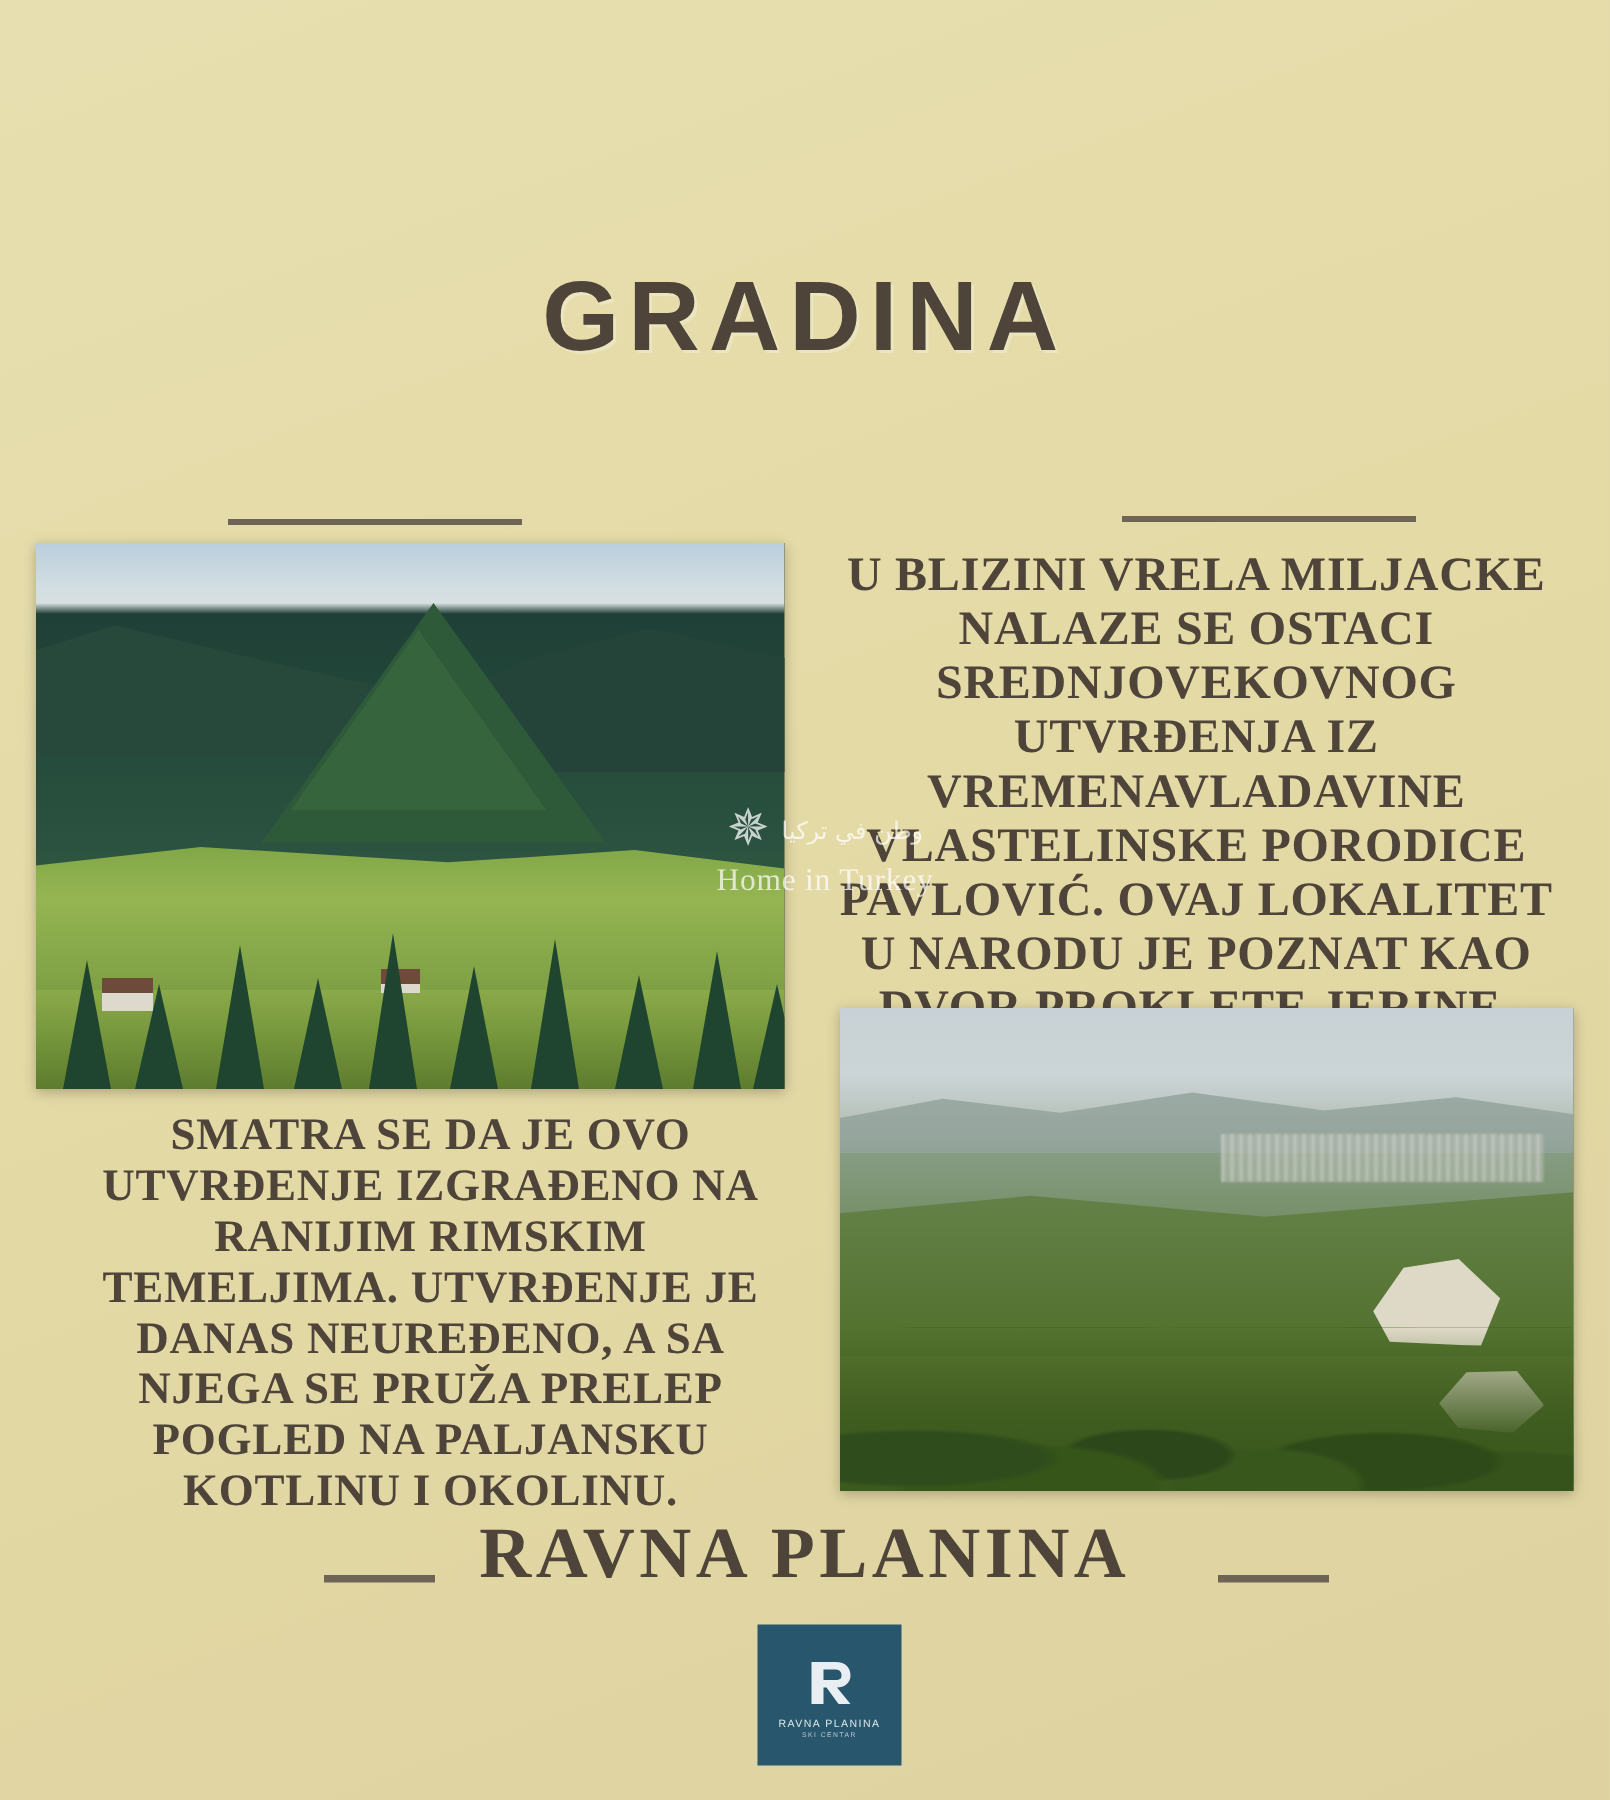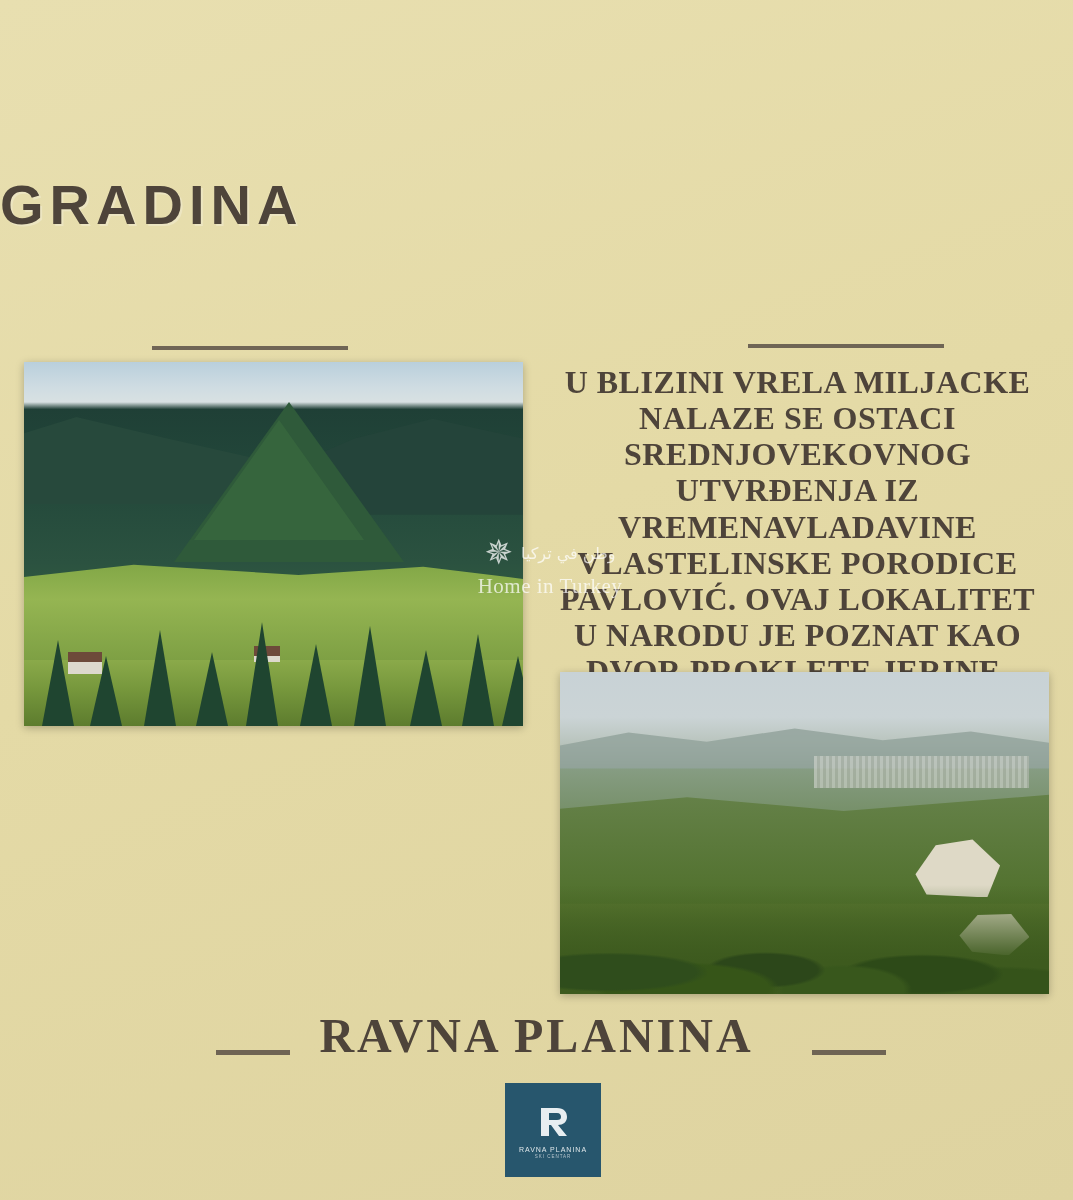--- a/index.html
+++ b/index.html
@@ -22,24 +22,24 @@
     background: linear-gradient(160deg, #e8dfb0 0%, #e4daa6 45%, #ded3a0 100%);
     overflow: hidden;
   }
 
   
   .title {
     position: absolute;
     top: 172px;
     left: 0;
     width: 100%;
-    text-align: left;
+    text-align: center;
     font-family: "Liberation Sans", sans-serif;
     font-weight: bold;
-    font-size: 56px;
+    font-size: 66px;
     letter-spacing: 6px;
     color: #4e443a;
     text-shadow: 2px 2px 0 rgba(255,255,255,0.25);
   }
 
   
   .rule {
     position: absolute;
     height: 4px;
     background: #5a5047;
@@ -319,20 +319,21 @@
     <div class="scene2">
       <div class="far-hills"></div>
       <div class="town"></div>
       <div class="valley-green"></div>
       <div class="rock rock-a"></div>
       <div class="rock rock-b"></div>
       <div class="scrub"></div>
     </div>
   </div>
 
+  <div class="body-text text-left">SMATRA SE DA JE OVO UTVRĐENJE IZGRAĐENO NA RANIJIM RIMSKIM TEMELJIMA. UTVRĐENJE JE DANAS NEUREĐENO, A SA NJEGA SE PRUŽA PRELEP POGLED NA PALJANSKU KOTLINU I OKOLINU.</div>
 
   <div class="watermark">
     <div class="wm-row">
       <span class="wm-star">✵</span>
       <span class="wm-ar">وطن في تركيا</span>
     </div>
     <div class="wm-en">Home in Turkey</div>
   </div>
 
   <div class="rule rule-foot-left"></div>

